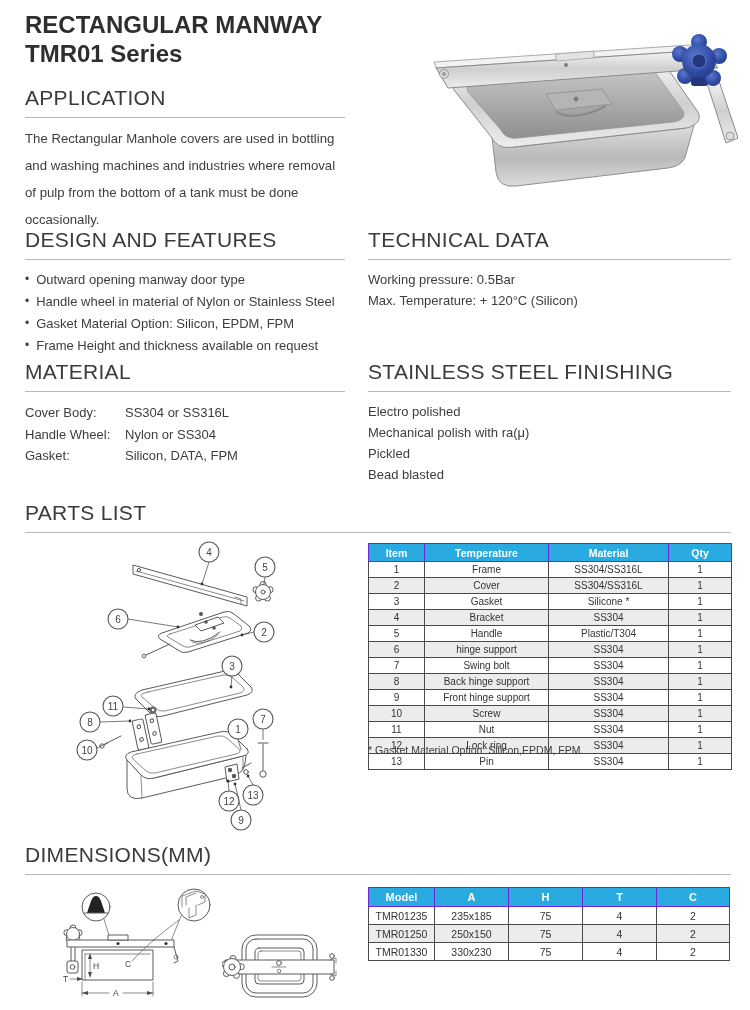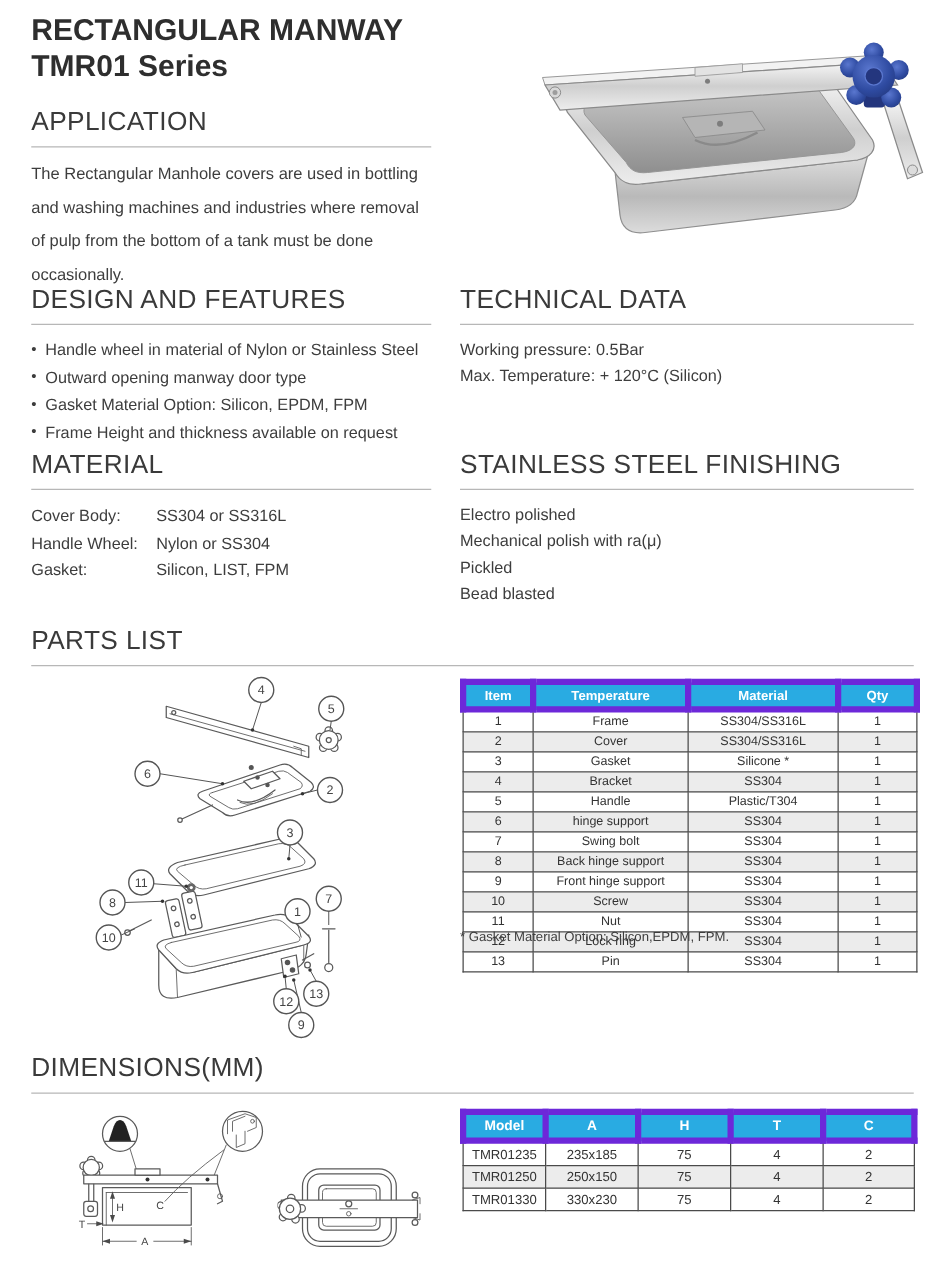--- a/index.html
+++ b/index.html
@@ -13,21 +13,21 @@
   .section h2{margin:0;font-size:21px;font-weight:400;color:#3a3a3a;letter-spacing:.3px;}
   .section .rule{height:0;border:0;border-top:1.5px solid #b7b7b7;margin:7px 0 0 0;}
   .body-text{font-size:13.2px;line-height:27px;margin-top:7px;color:#3d3d3d;}
   .line-list{margin-top:9px;font-size:13px;line-height:21px;color:#3d3d3d;}
   .bullet-list{margin-top:9px;font-size:13px;line-height:21px;color:#3d3d3d;}
   .bullet-list .list-line::before{content:"•";margin-right:7px;font-size:12px;position:relative;top:-1px;}
   .kv-list{margin-top:10px;font-size:13px;line-height:21.5px;color:#3d3d3d;}
   .kv-row .kv-label{display:inline-block;width:100px;}
   
   table.data{border-collapse:collapse;table-layout:fixed;background:#fff;border:1.5px solid #4a4a4a;}
-  table.data th{background:#29abe2;color:#fff;font-weight:700;border:5px solid #6d28d9;text-align:center;padding:0;}
+  table.data th{background:#29abe2;color:#fff;font-weight:700;border:1px solid #6d28d9;text-align:center;padding:0;}
   table.data td{border:1px solid #4a4a4a;text-align:center;color:#333;padding:0;}
   table.data tbody tr:nth-child(even){background:#ececec;}
   #parts-table{width:363px;font-size:10px;}
   #parts-table th{height:17px;font-size:10.5px;}
   #parts-table td{height:15px;}
   #dim-table{width:361px;font-size:10.5px;}
   #dim-table th{height:18px;font-size:11px;}
   #dim-table td{height:17px;}
   .footnote{position:absolute;font-size:10.5px;color:#3d3d3d;}
   
@@ -111,43 +111,43 @@
   <div class="section" style="left:25px;top:86px;width:320px;">
     <h2>APPLICATION</h2>
     <hr class="rule">
     <div class="body-text">The Rectangular Manhole covers are used in bottling and washing machines and industries where removal of pulp from the bottom of a tank must be done occasionally.</div>
   </div>
 
   <div class="section" style="left:25px;top:228px;width:320px;">
     <h2>DESIGN AND FEATURES</h2>
     <hr class="rule">
     <div class="bullet-list">
+        <div class="list-line">Outward opening manway door type</div>
         <div class="list-line">Handle wheel in material of Nylon or Stainless Steel</div>
-        <div class="list-line">Outward opening manway door type</div>
         <div class="list-line">Gasket Material Option: Silicon, EPDM, FPM</div>
         <div class="list-line">Frame Height and thickness available on request</div>
       </div>
   </div>
 
   <div class="section" style="left:368px;top:228px;width:363px;">
     <h2>TECHNICAL DATA</h2>
     <hr class="rule">
     <div class="line-list">
         <div class="list-line">Working pressure: 0.5Bar</div>
         <div class="list-line">Max. Temperature: + 120°C (Silicon)</div>
       </div>
   </div>
 
   <div class="section" style="left:25px;top:360px;width:320px;">
     <h2>MATERIAL</h2>
     <hr class="rule">
     <div class="kv-list">
         <div class="kv-row"><span class="kv-label">Cover Body:</span><span class="kv-value">SS304 or SS316L</span></div>
         <div class="kv-row"><span class="kv-label">Handle Wheel:</span><span class="kv-value">Nylon or SS304</span></div>
-        <div class="kv-row"><span class="kv-label">Gasket:</span><span class="kv-value">Silicon, LIST, FPM</span></div>
+        <div class="kv-row"><span class="kv-label">Gasket:</span><span class="kv-value">Silicon, DATA, FPM</span></div>
       </div>
   </div>
 
   <div class="section" style="left:368px;top:360px;width:363px;">
     <h2>STAINLESS STEEL FINISHING</h2>
     <hr class="rule">
     <div class="line-list">
         <div class="list-line">Electro polished</div>
         <div class="list-line">Mechanical polish with ra(μ)</div>
         <div class="list-line">Pickled</div>

